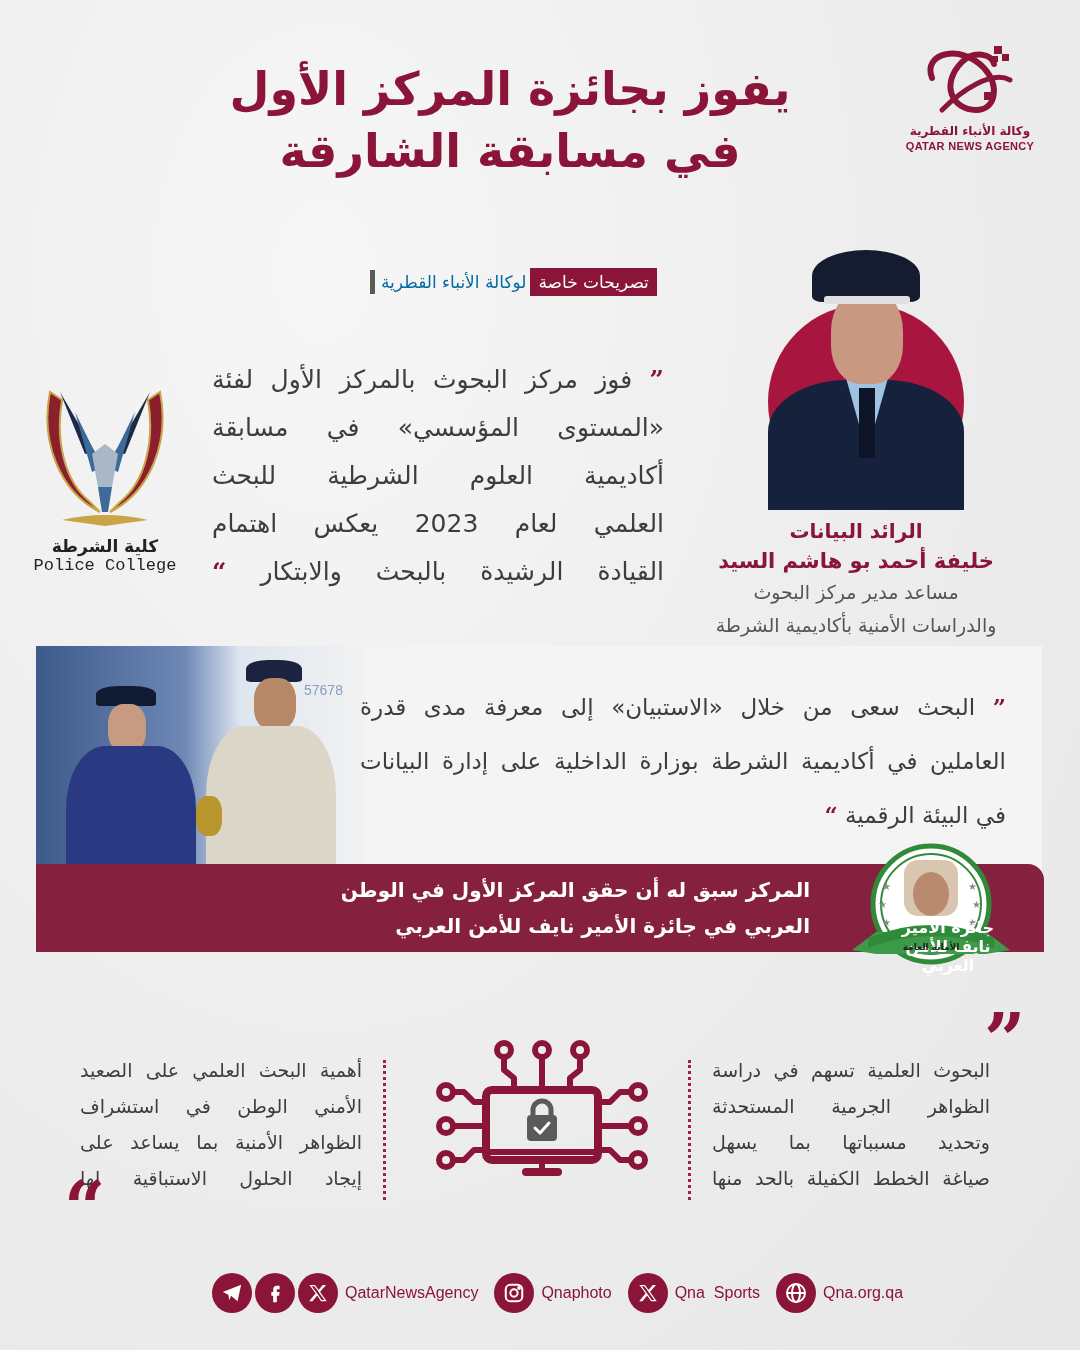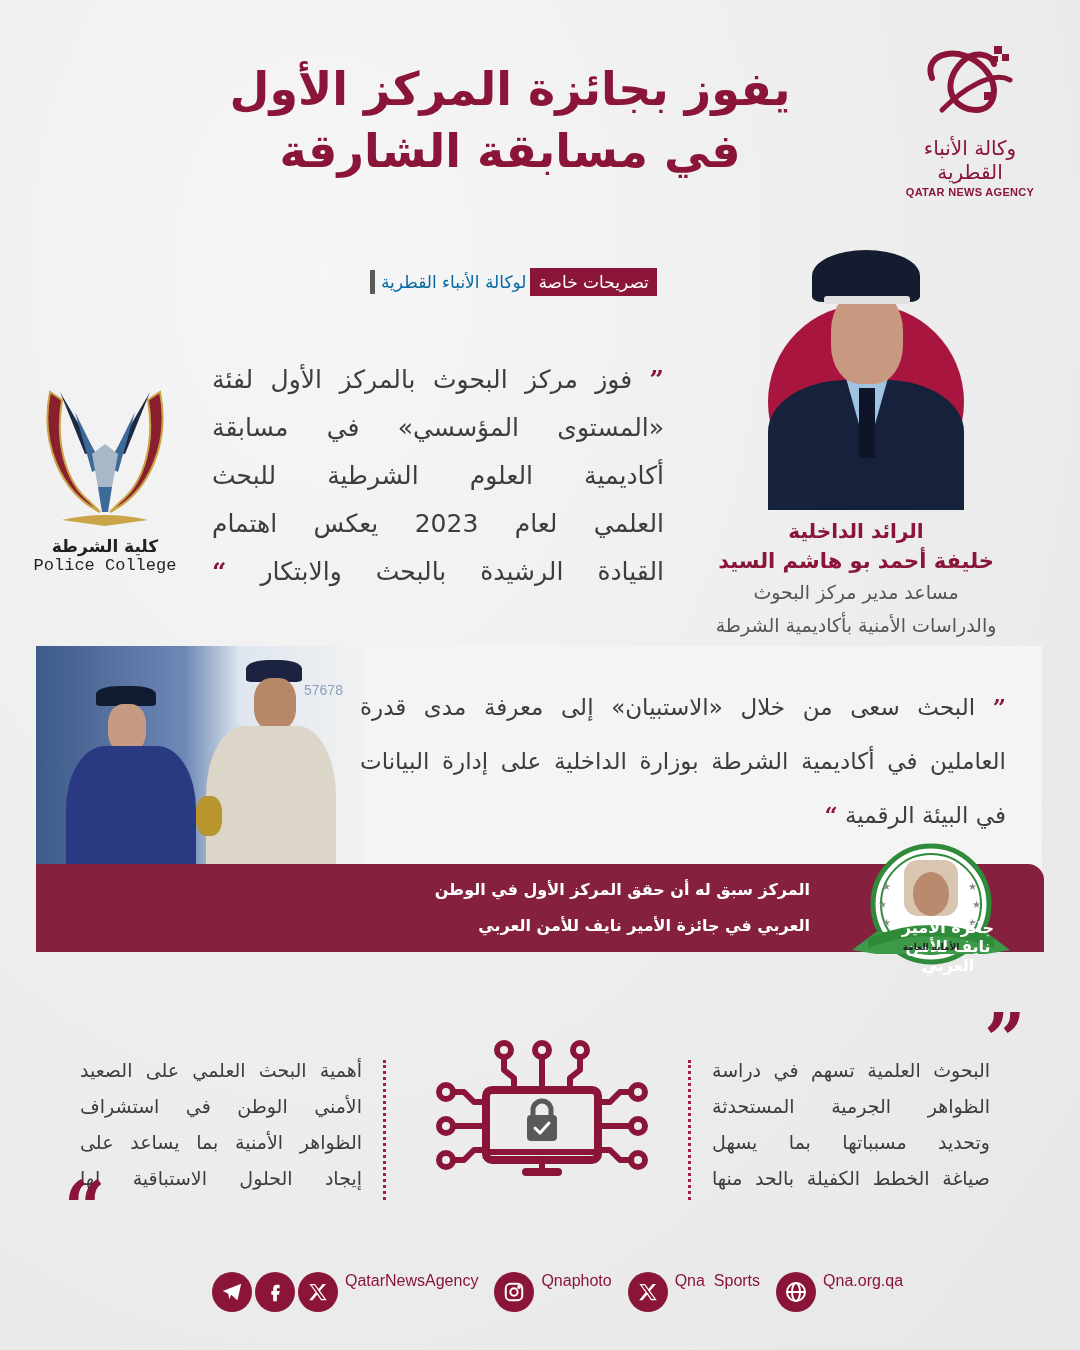--- a/index.html
+++ b/index.html
@@ -15,21 +15,21 @@
   .rtl { direction: rtl; }
 
   
   .title { top: 58px; left: 180px; width: 660px; text-align: center; font-weight: bold; line-height: 62px; }
   .title .l1 { color: #545454; font-size: 44px; }
   .title .l2, .title .l3 { color: #8a1538; font-size: 46px; }
 
   
   .qna-logo { top: 40px; left: 890px; width: 160px; text-align: center; }
   .qna-logo svg { display: block; margin: 0 auto; }
-  .qna-ar { color: #8a1538; font-size: 20px; font-weight: normal; margin-top: 16px; }
+  .qna-ar { color: #8a1538; font-size: 12px; font-weight: bold; margin-top: 4px; }
   .qna-en { color: #8a1538; font-size: 11px; font-weight: bold; letter-spacing: 0.3px; margin-top: 2px; font-family: "Liberation Sans", sans-serif; }
 
   
   .badge-line { top: 268px; left: 370px; height: 28px; display: flex; align-items: center; direction: rtl; }
   .badge-line .hl { background: #8a1538; color: #fff; font-size: 17px; padding: 2px 8px; height: 28px; line-height: 24px; }
   .badge-line .plain { color: #0369a1; font-size: 17px; padding: 0 4px; }
   .badge-line .bar { width: 5px; height: 24px; background: #5a5a5a; margin-right: 2px; }
 
   
   .portrait { top: 248px; left: 768px; width: 196px; height: 256px; }
@@ -56,38 +56,38 @@
   .pc-ar { font-size: 17px; font-weight: bold; color: #222; margin-top: 0; }
   .pc-en { font-family: Liberation Mono, monospace; font-size: 17px; color: #222; }
 
   
   .panel { top: 646px; left: 36px; width: 1006px; height: 306px; background: #f4f4f4; }
   .photo { top: 646px; left: 36px; width: 330px; height: 306px; overflow: hidden; background: linear-gradient(90deg, #3e5a8a 0%, #6d88b5 45%, #dfe6ef 62%, #f2f2f2 100%); }
   .photo .fig { position: absolute; }
   .quote2 { top: 680px; left: 360px; width: 646px; direction: rtl; text-align: justify; text-align-last: right; font-size: 23px; line-height: 54px; color: #3d3d3d; }
   .quote2 .last { text-align-last: right; }
   .ribbon { top: 864px; left: 36px; width: 1008px; height: 88px; background: #85203e; border-radius: 0 16px 0 0; }
-  .ribbon-text { top: 872px; left: 330px; width: 500px; direction: rtl; text-align: right; color: #fff; font-weight: bold; font-size: 16px; line-height: 36px; padding-right: 20px; }
+  .ribbon-text { top: 872px; left: 330px; width: 500px; direction: rtl; text-align: right; color: #fff; font-weight: bold; font-size: 20px; line-height: 36px; padding-right: 20px; }
 
   
   .seal { top: 842px; left: 846px; width: 170px; height: 130px; }
 
   
   .bq-open { top: 1004px; left: 984px; color: #8a1538; font-size: 72px; font-weight: bold; font-family: "DejaVu Serif", serif; line-height: 72px; }
   .bq-close { top: 1172px; left: 64px; color: #8a1538; font-size: 72px; font-weight: bold; font-family: "DejaVu Serif", serif; line-height: 72px; }
   .btxt { direction: rtl; text-align: justify; text-align-last: justify; font-size: 19px; line-height: 36px; color: #3d3d3d; }
   .btxt-r { top: 1052px; left: 712px; width: 278px; }
   .btxt-l { top: 1052px; left: 80px; width: 282px; }
   .dots { width: 0; border-left: 3px dotted #a02048; }
   .dots-r { top: 1060px; left: 688px; height: 140px; }
   .dots-l { top: 1060px; left: 383px; height: 140px; }
   .cyber { top: 1038px; left: 430px; }
 
   
-  .footer { top: 1272px; left: 212px; height: 42px; display: flex; gap: 0; font-family: "Liberation Sans", sans-serif; }
+  .footer { top: 1272px; left: 212px; height: 42px; display: flex; align-items: center; gap: 0; font-family: "Liberation Sans", sans-serif; }
   .ico { width: 40px; height: 40px; border-radius: 50%; background: #8a1538; display: flex; align-items: center; justify-content: center; margin-right: 3px; }
   .ftxt { color: #8a1538; font-size: 16px; margin: 0 16px 0 4px; }
 </style>
 </head>
 <body>
 
 <div class="abs title rtl">
   <div class="l2">يفوز بجائزة المركز الأول</div>
   <div class="l3">في مسابقة الشارقة</div>
 </div>
@@ -115,21 +115,21 @@
   <div class="circle"></div>
   <div class="body"></div>
   <div class="collar"></div>
   <div class="tie"></div>
   <div class="head"></div>
   <div class="cap"></div>
   <div class="band"></div>
 </div>
 
 <div class="abs person">
-  <div class="rank">الرائد الداخلية</div>
+  <div class="rank">الرائد البيانات</div>
   <div class="name">خليفة أحمد بو هاشم السيد</div>
   <div class="role">مساعد مدير مركز البحوث</div>
   <div class="role">والدراسات الأمنية بأكاديمية الشرطة</div>
 </div>
 
 <div class="abs quote1">
   <div><span class="qmark">”</span> <span>فوز مركز البحوث بالمركز الأول لفئة</span></div>
   <div>«المستوى المؤسسي» في مسابقة</div>
   <div>أكاديمية العلوم الشرطية للبحث</div>
   <div>العلمي لعام 2023 يعكس اهتمام</div>

